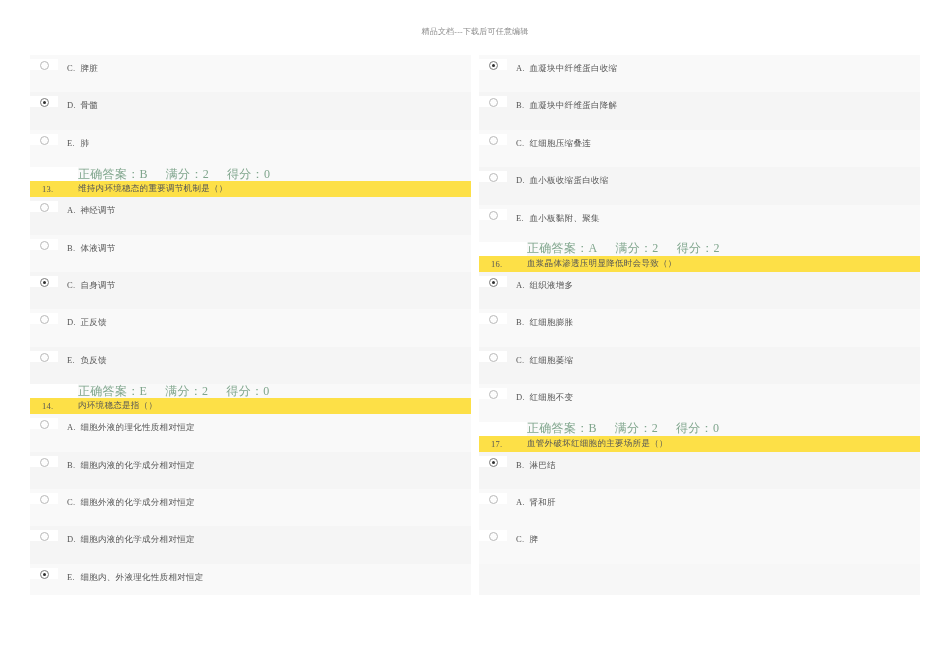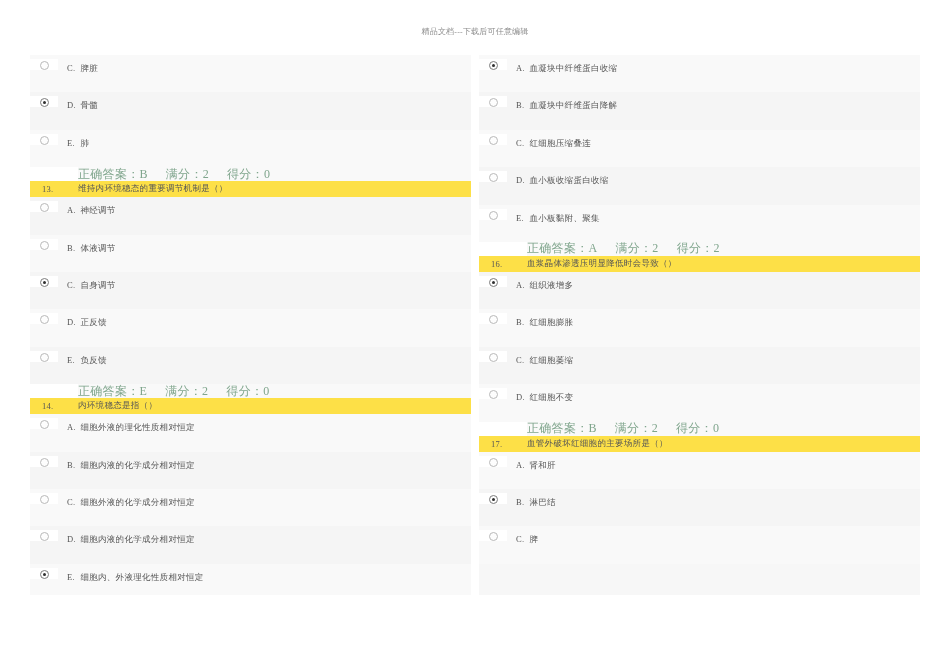--- a/index.html
+++ b/index.html
@@ -312,31 +312,31 @@
       <div class="answer-row">
         <div class="answer-pad"></div>
         <span class="answer-seg">正确答案：B</span>
         <span class="answer-seg">满分：2</span>
         <span class="answer-seg">得分：0</span>
       </div>
       <div class="q-row">
         <div class="q-num">17.</div>
         <div class="q-text">血管外破坏红细胞的主要场所是（）</div>
       </div>
+      <div class="opt-row alt">
+        <div class="radio-cell">
+          <span class="radio checked"></span>
+        </div>
+        <div class="opt-text"><span class="opt-letter">B.</span><span> 淋巴结</span></div>
+      </div>
       <div class="opt-row">
         <div class="radio-cell">
           <span class="radio"></span>
         </div>
         <div class="opt-text"><span class="opt-letter">A.</span><span> 肾和肝</span></div>
-      </div>
-      <div class="opt-row alt">
-        <div class="radio-cell">
-          <span class="radio checked"></span>
-        </div>
-        <div class="opt-text"><span class="opt-letter">B.</span><span> 淋巴结</span></div>
       </div>
       <div class="opt-row">
         <div class="radio-cell">
           <span class="radio"></span>
         </div>
         <div class="opt-text"><span class="opt-letter">C.</span><span> 脾</span></div>
       </div>
     </div>
 </div>
 

